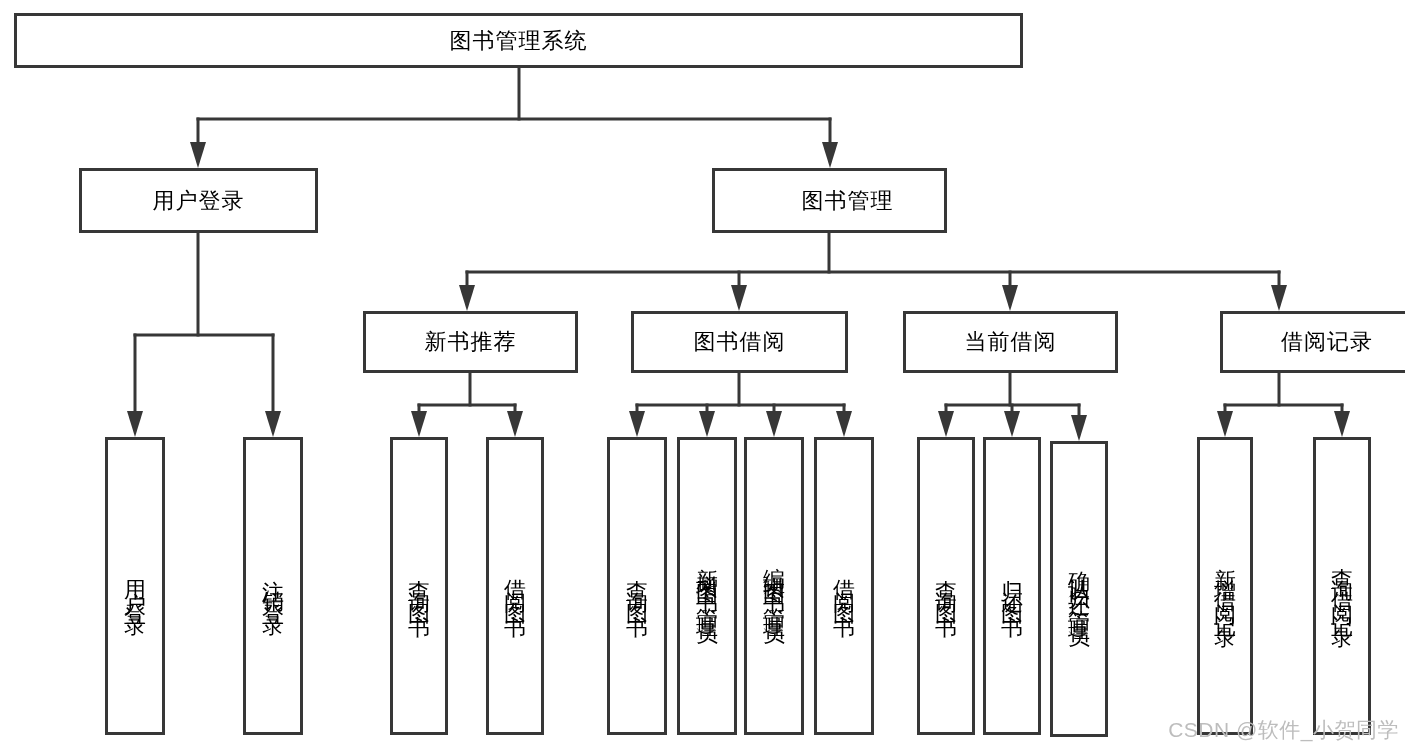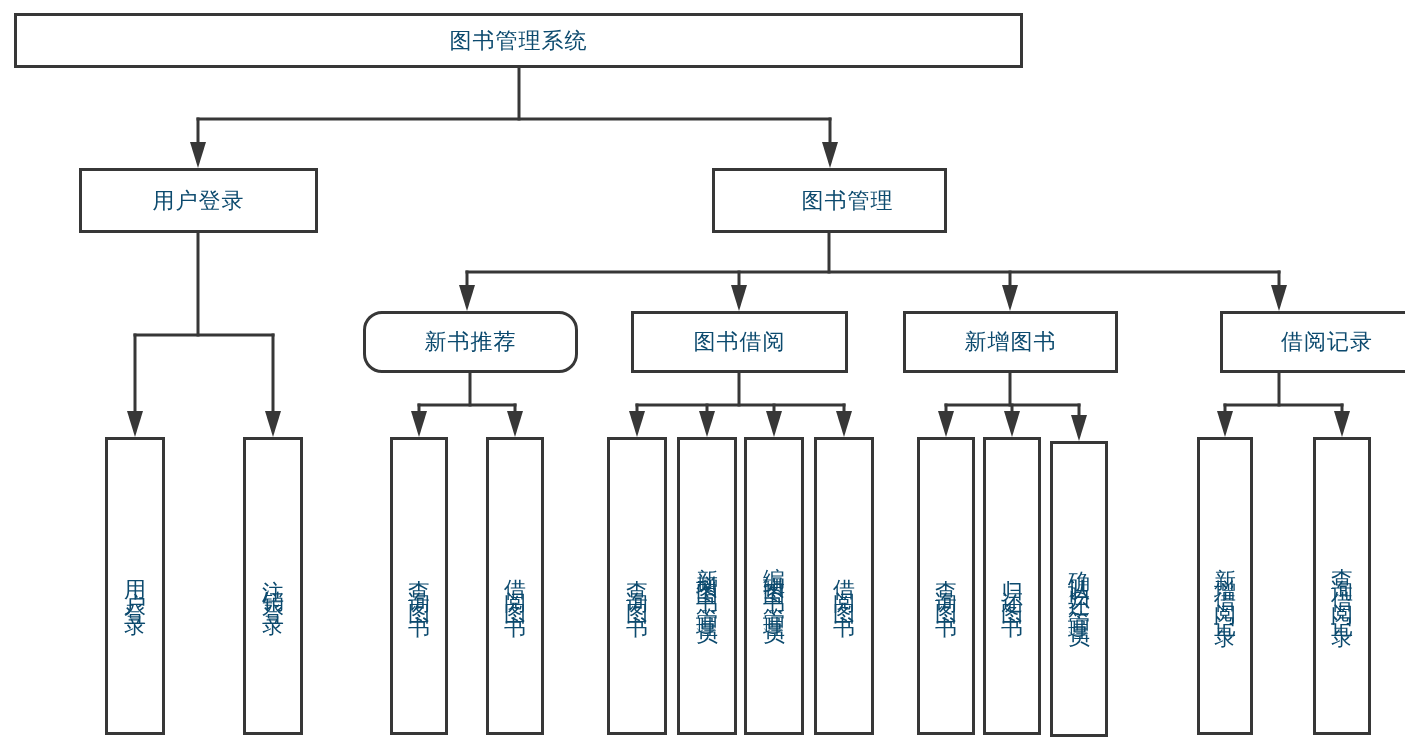--- a/index.html
+++ b/index.html
@@ -9,21 +9,21 @@
     background:#ffffff;
     font-family:"Liberation Sans","DejaVu Sans",sans-serif;
     overflow:hidden;
   }
   #wires{position:absolute;left:0;top:0;z-index:1;}
   .node{
     position:absolute;
     box-sizing:border-box;
     background:#ffffff;
     border:3px solid #373737;
-    color:#0c4a6e;
+    color:#000000;
     display:flex;
     align-items:center;
     justify-content:center;
     font-size:22px;
     letter-spacing:1px;
     z-index:2;
     text-align:center;
   }
   .node.v{
     writing-mode:vertical-rl;
@@ -101,36 +101,37 @@
       <polygon points="1217,411 1233,411 1225,437" fill="#373737"></polygon>
       <line x1="1342" y1="405" x2="1342" y2="424" stroke="#373737" stroke-width="3" stroke-linecap="square"></line>
       <polygon points="1334,411 1350,411 1342,437" fill="#373737"></polygon>
     </svg>
 
   <div class="node" style="left:14px;top:13px;width:1009px;height:55px;">图书管理系统</div>
 
   <div class="node" style="left:79px;top:168px;width:239px;height:65px;">用户登录</div>
   <div class="node" style="left:712px;top:168px;width:235px;height:65px;padding-left:36px;">图书管理</div>
 
-  <div class="node" style="left:363px;top:311px;width:215px;height:62px;border-radius:19px;">新书推荐</div>
+  <div class="node" style="left:363px;top:311px;width:215px;height:62px;">新书推荐</div>
   <div class="node" style="left:631px;top:311px;width:217px;height:62px;text-align:center;">图书借阅</div>
-  <div class="node" style="left:903px;top:311px;width:215px;height:62px;">新增图书</div>
+  <div class="node" style="left:903px;top:311px;width:215px;height:62px;">当前借阅</div>
   <div class="node" style="left:1220px;top:311px;width:214px;height:62px;">借阅记录</div>
 
   <div class="node v" style="left:105px;top:437px;width:60px;height:298px;">用户登录</div>
   <div class="node v" style="left:243px;top:437px;width:60px;height:298px;">注销登录</div>
 
   <div class="node v" style="left:390px;top:437px;width:58px;height:298px;">查询图书</div>
   <div class="node v" style="left:486px;top:437px;width:58px;height:298px;">借阅图书</div>
 
   <div class="node v" style="left:607px;top:437px;width:60px;height:298px;">查询图书</div>
   <div class="node v tight" style="left:677px;top:437px;width:60px;height:298px;">新增图书（管理员）</div>
   <div class="node v tight" style="left:744px;top:437px;width:60px;height:298px;">编辑图书（管理员）</div>
   <div class="node v" style="left:814px;top:437px;width:60px;height:298px;">借阅图书</div>
 
   <div class="node v" style="left:917px;top:437px;width:58px;height:298px;">查询图书</div>
   <div class="node v" style="left:983px;top:437px;width:58px;height:298px;">归还图书</div>
   <div class="node v tight" style="left:1050px;top:441px;width:58px;height:296px;">确认归还（管理员）</div>
 
   <div class="node v" style="left:1197px;top:437px;width:56px;height:298px;">新增借阅记录</div>
   <div class="node v" style="left:1313px;top:437px;width:58px;height:298px;">查询借阅记录</div>
 
+  <div id="watermark">CSDN @软件_小贺同学</div>
 </div>
 
 </body></html>

